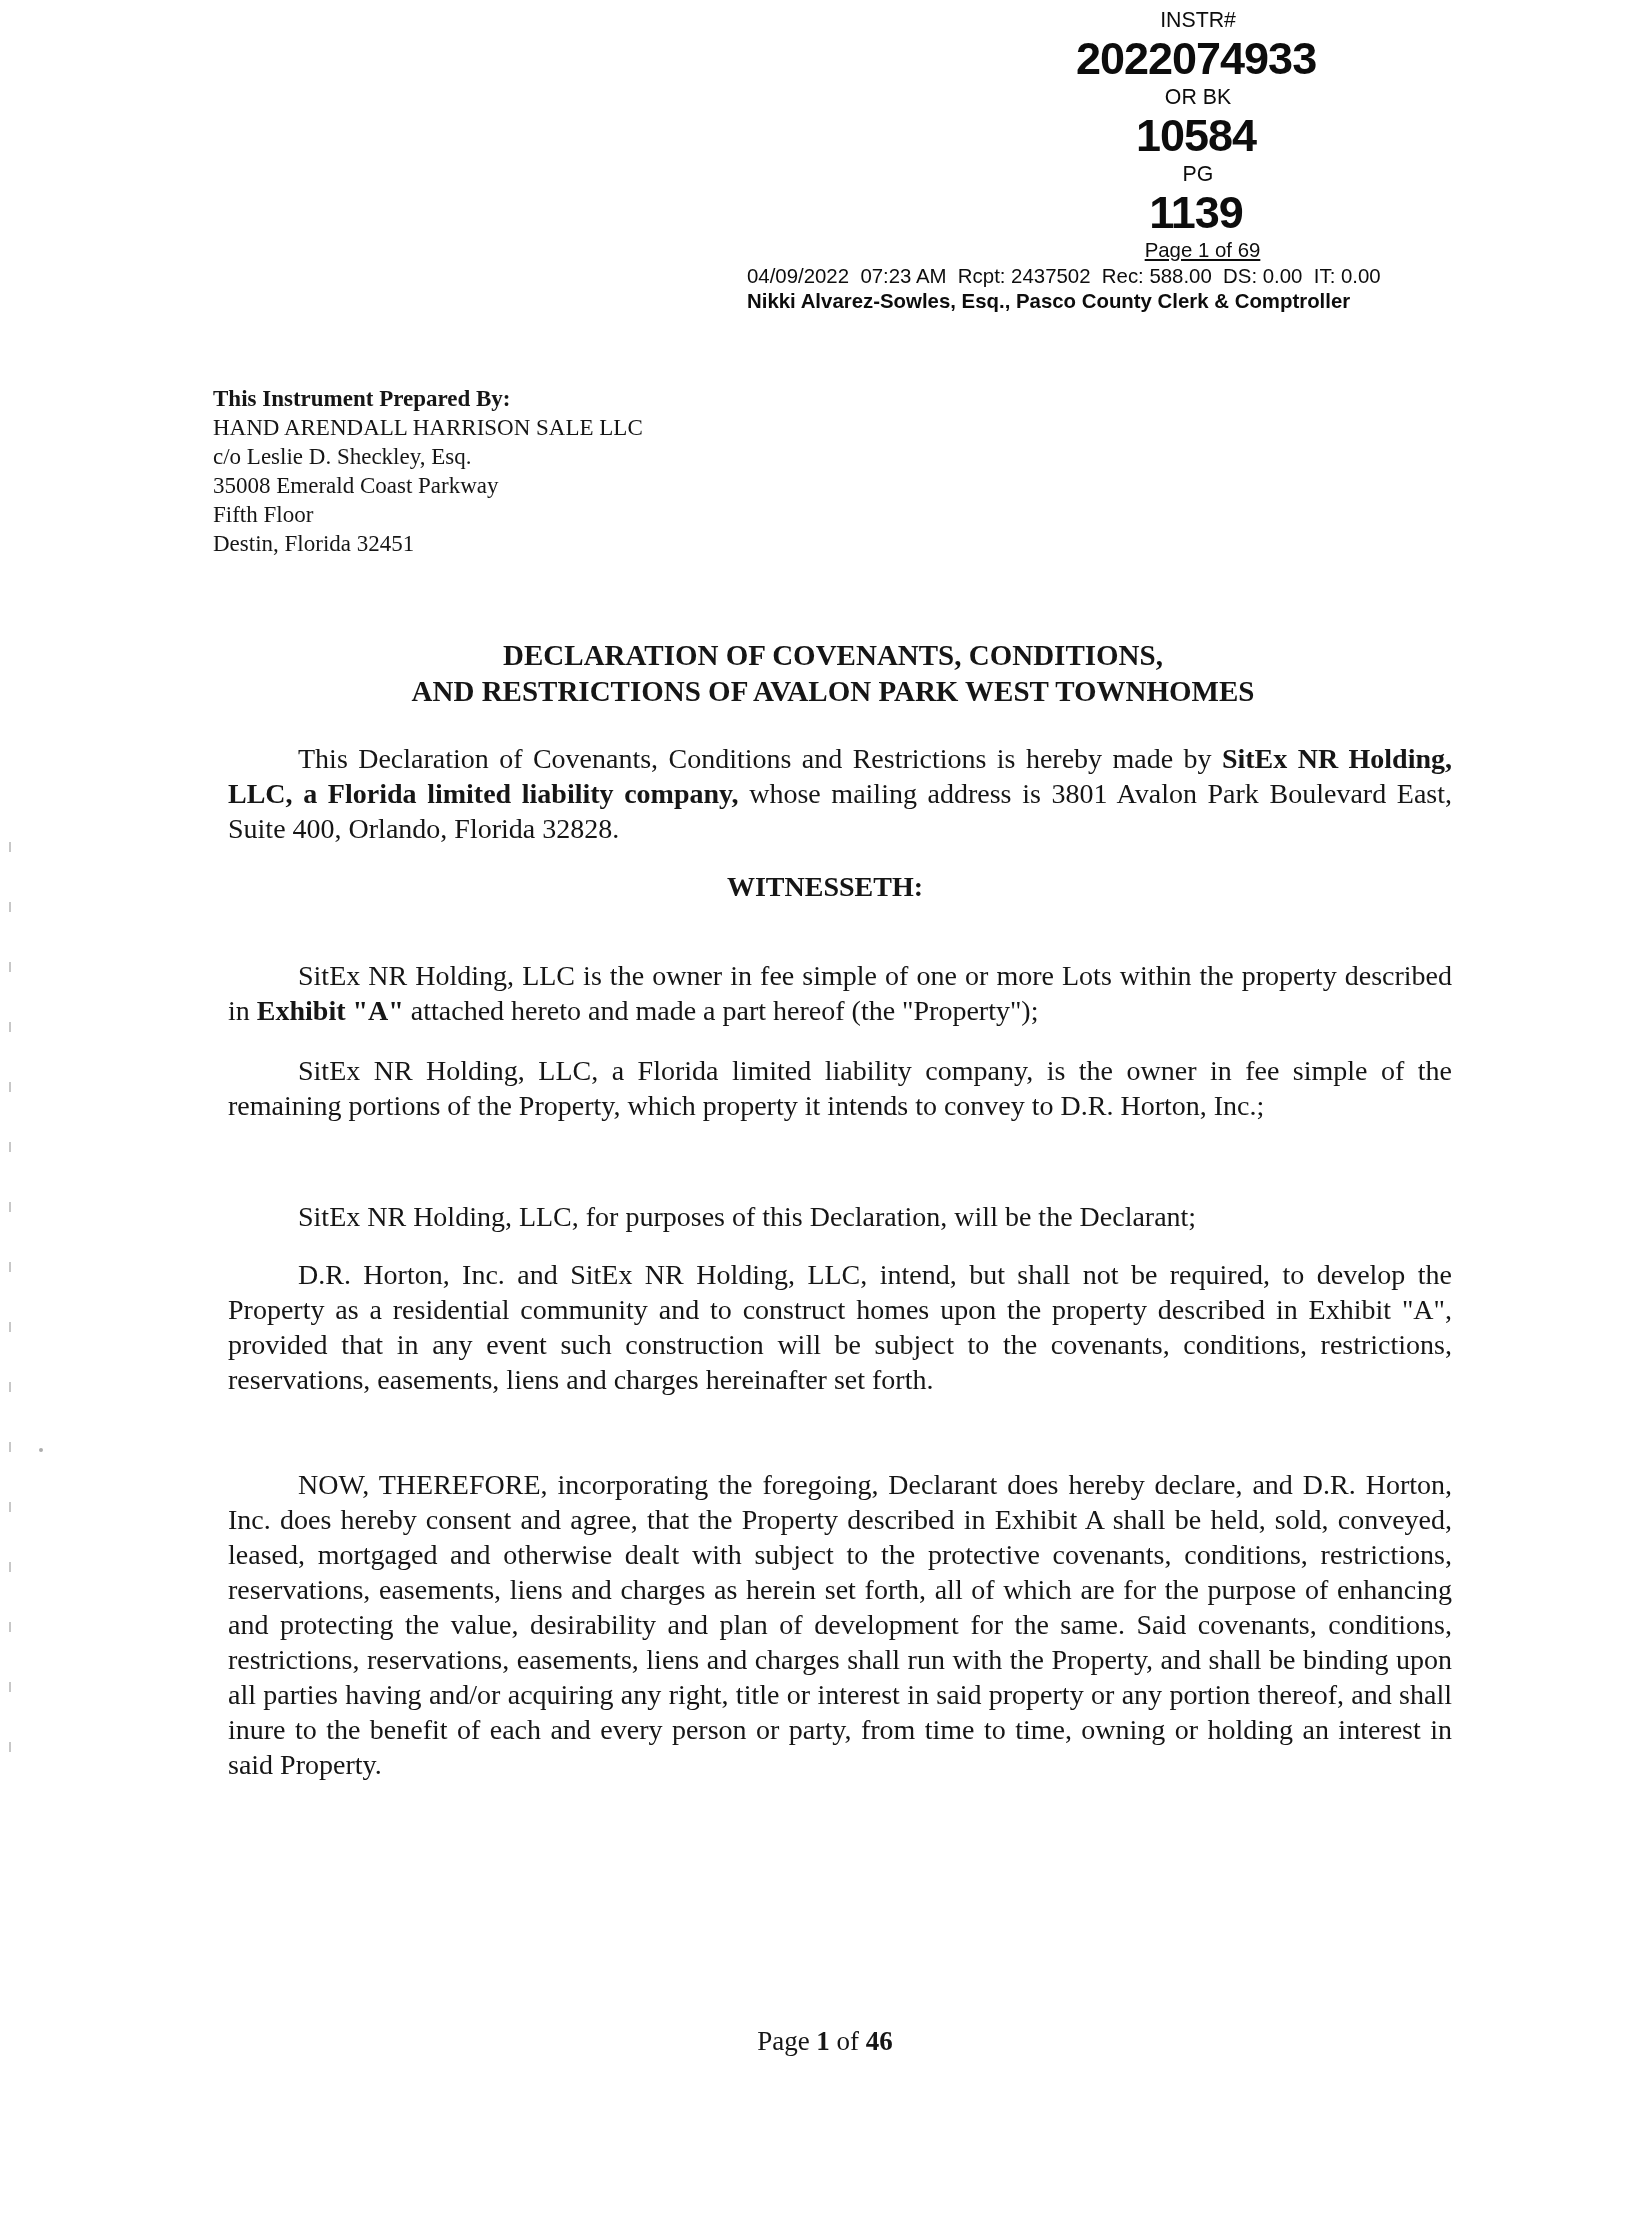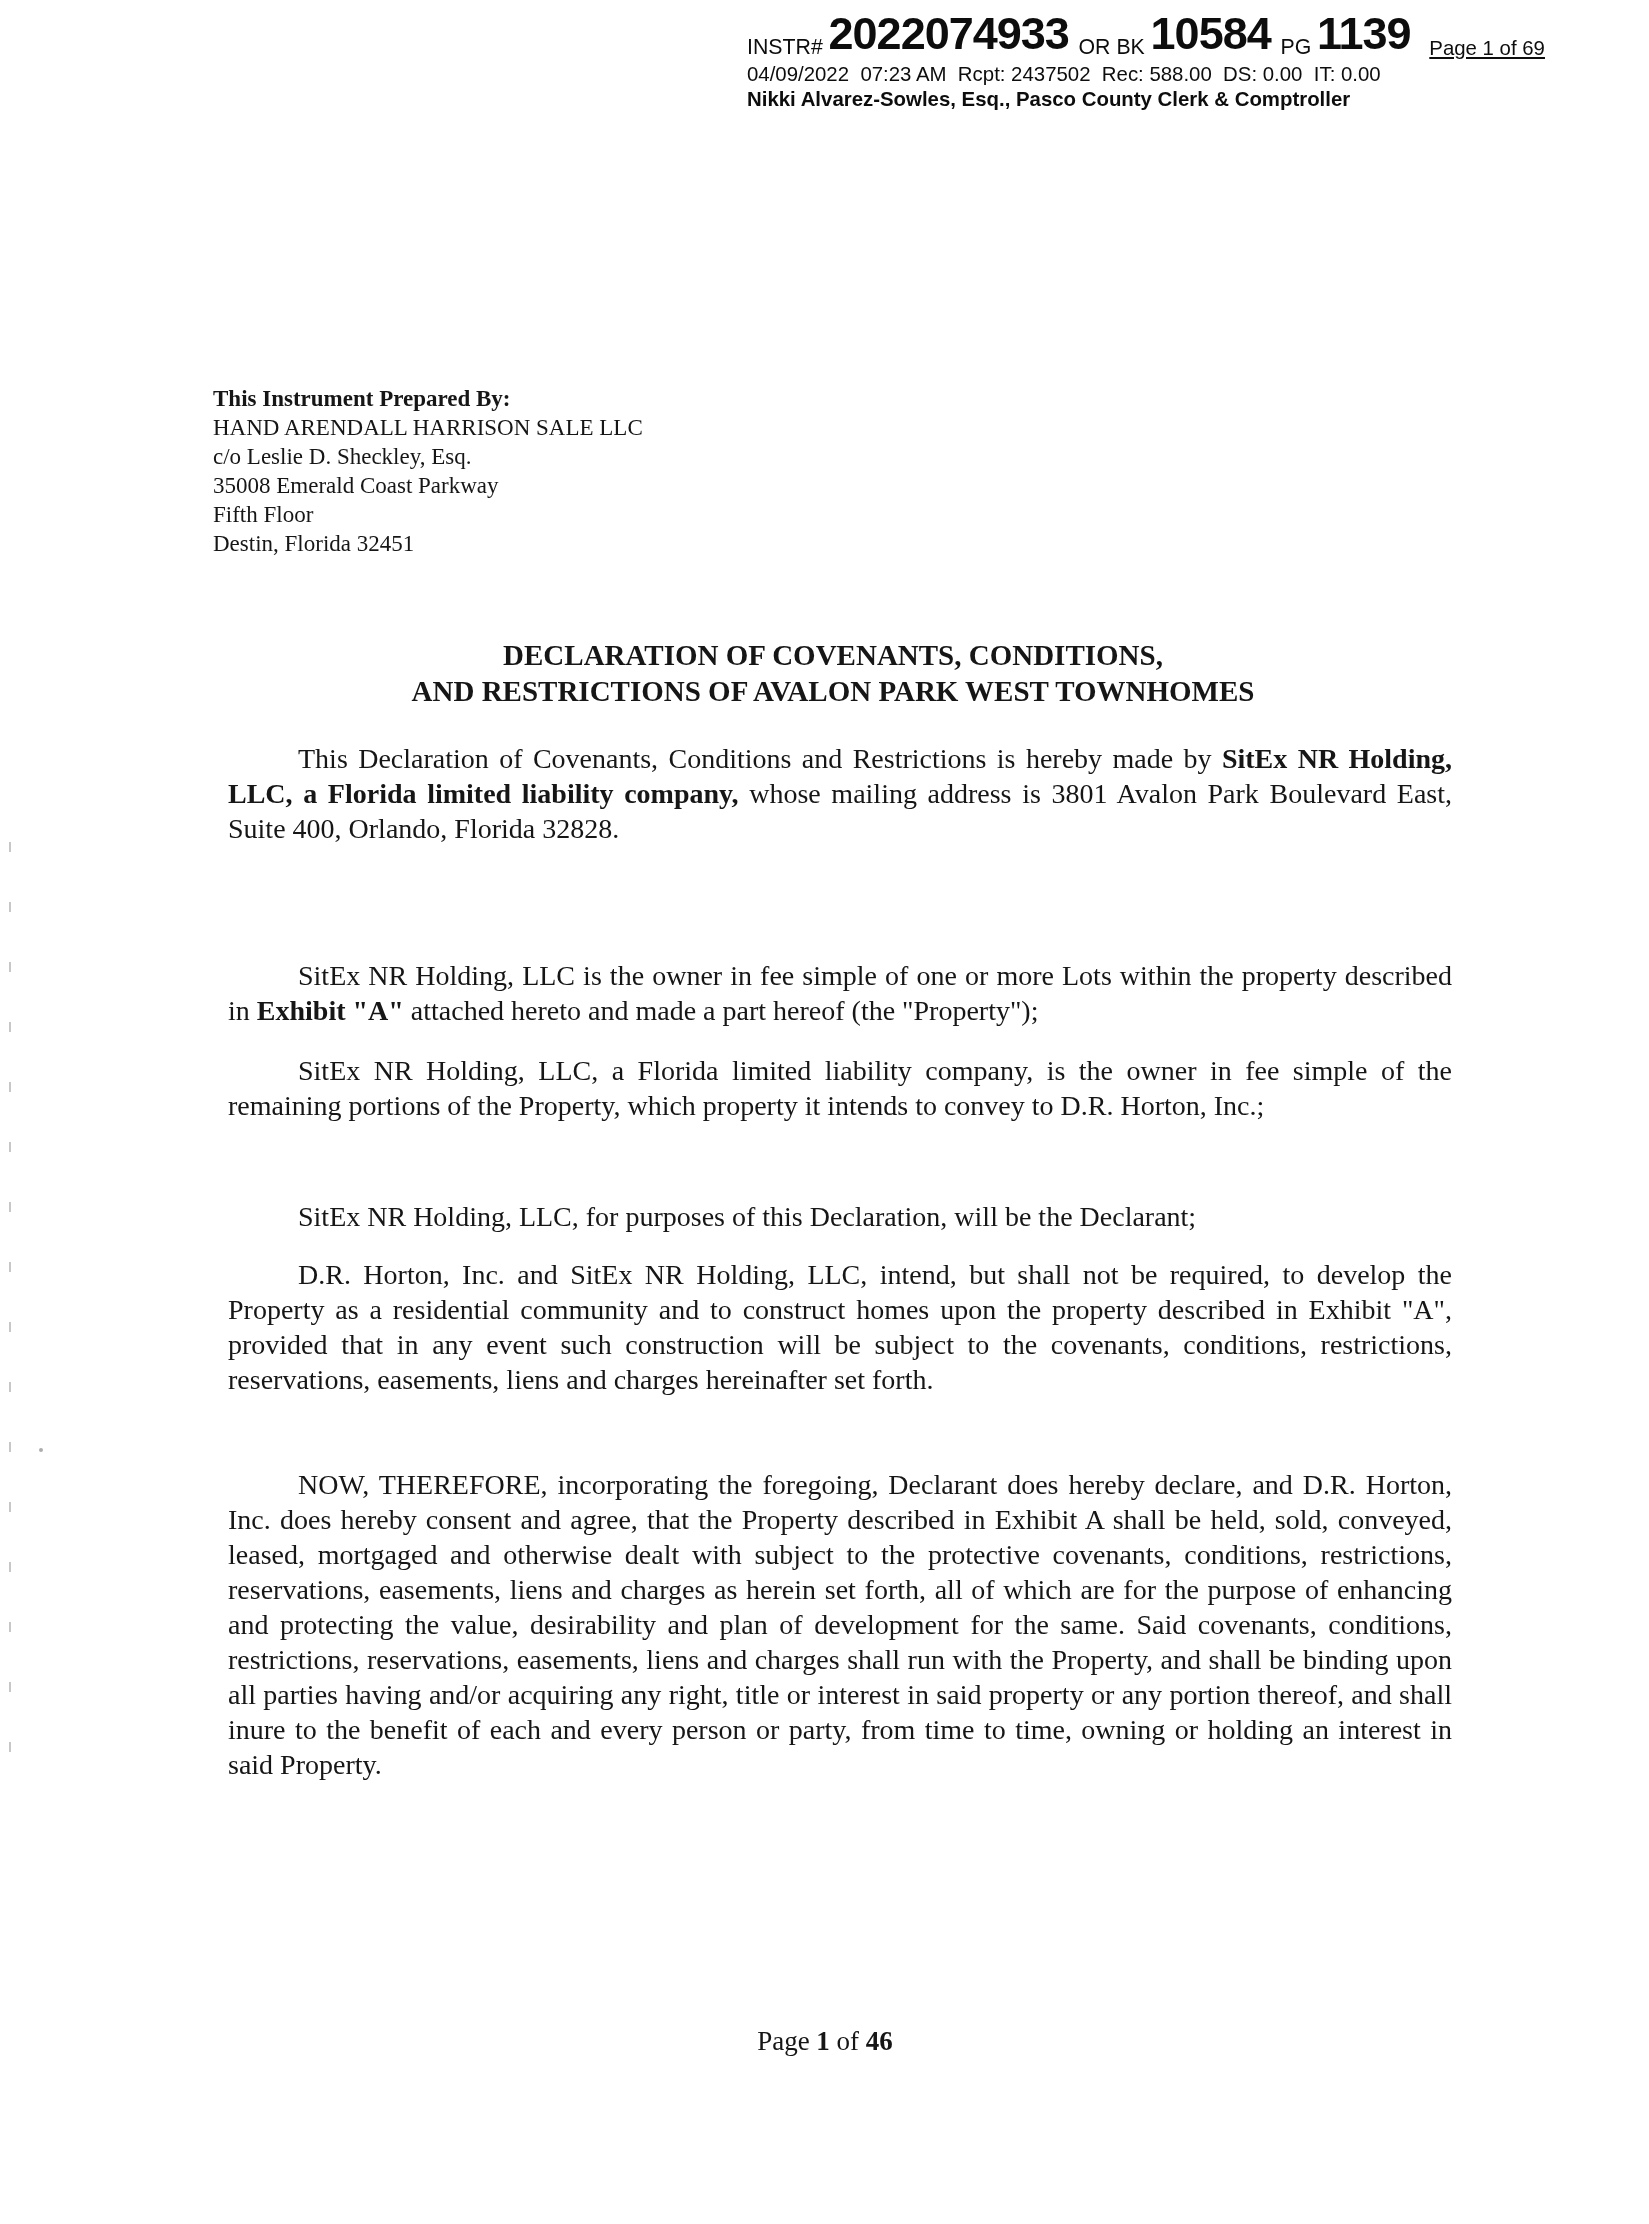--- a/index.html
+++ b/index.html
@@ -18,22 +18,23 @@
   .stamp {
     position: absolute;
     left: 747px;
     top: 7.8px;
     width: 902px;
     font-family: "Liberation Sans", sans-serif;
     color: #0d0d0d;
   }
   .stamp-line1 {
     display: flex;
-    align-items: flex-end;
+    align-items: center;
     white-space: nowrap;
+    flex-direction: column;
   }
   .s-sm  { font-size: 21.3px; letter-spacing: 0; }
   .s-big {
     font-size: 45px;
     font-weight: 700;
     letter-spacing: -1px;
     margin: 0 9.7px 0 5.8px;
     transform: scaleY(0.98);
   }
   .s-page { font-size: 20.4px; margin-left: 9px; text-decoration: underline; }
@@ -162,20 +163,21 @@
     <div>Destin, Florida 32451</div>
   </section>
 
   <h1 class="title">
     <span>DECLARATION OF COVENANTS, CONDITIONS,</span><br>
     <span>AND RESTRICTIONS OF AVALON PARK WEST TOWNHOMES</span>
   </h1>
 
   <p class="body-para" style="top:726px"><span>This Declaration of Covenants, Conditions and Restrictions is hereby made by </span><span class="b">SitEx NR Holding, LLC, a Florida limited liability company,</span><span> whose mailing address is 3801 Avalon Park Boulevard East, Suite 400, Orlando, Florida 32828.</span></p>
 
+  <h2 class="center-head" style="top:871px">WITNESSETH:</h2>
 
   <p class="body-para" style="top:943px"><span>SitEx NR Holding, LLC is the owner in fee simple of one or more Lots within the property described in </span><span class="b">Exhibit "A"</span><span> attached hereto and made a part hereof (the "Property");</span></p>
 
   <p class="body-para" style="top:1038px">SitEx NR Holding, LLC, a Florida limited liability company, is the owner in fee simple of the remaining portions of the Property, which property it intends to convey to D.R. Horton, Inc.;</p>
 
   <p class="body-para" style="top:1184px">SitEx NR Holding, LLC, for purposes of this Declaration, will be the Declarant;</p>
 
   <p class="body-para" style="top:1242px">D.R. Horton, Inc. and SitEx NR Holding, LLC, intend, but shall not be required, to develop the Property as a residential community and to construct homes upon the property described in Exhibit "A", provided that in any event such construction will be subject to the covenants, conditions, restrictions, reservations, easements, liens and charges hereinafter set forth.</p>
 
   <p class="body-para" style="top:1452px">NOW, THEREFORE, incorporating the foregoing, Declarant does hereby declare, and D.R. Horton, Inc. does hereby consent and agree, that the Property described in Exhibit A shall be held, sold, conveyed, leased, mortgaged and otherwise dealt with subject to the protective covenants, conditions, restrictions, reservations, easements, liens and charges as herein set forth, all of which are for the purpose of enhancing and protecting the value, desirability and plan of development for the same. Said covenants, conditions, restrictions, reservations, easements, liens and charges shall run with the Property, and shall be binding upon all parties having and/or acquiring any right, title or interest in said property or any portion thereof, and shall inure to the benefit of each and every person or party, from time to time, owning or holding an interest in said Property.</p>

